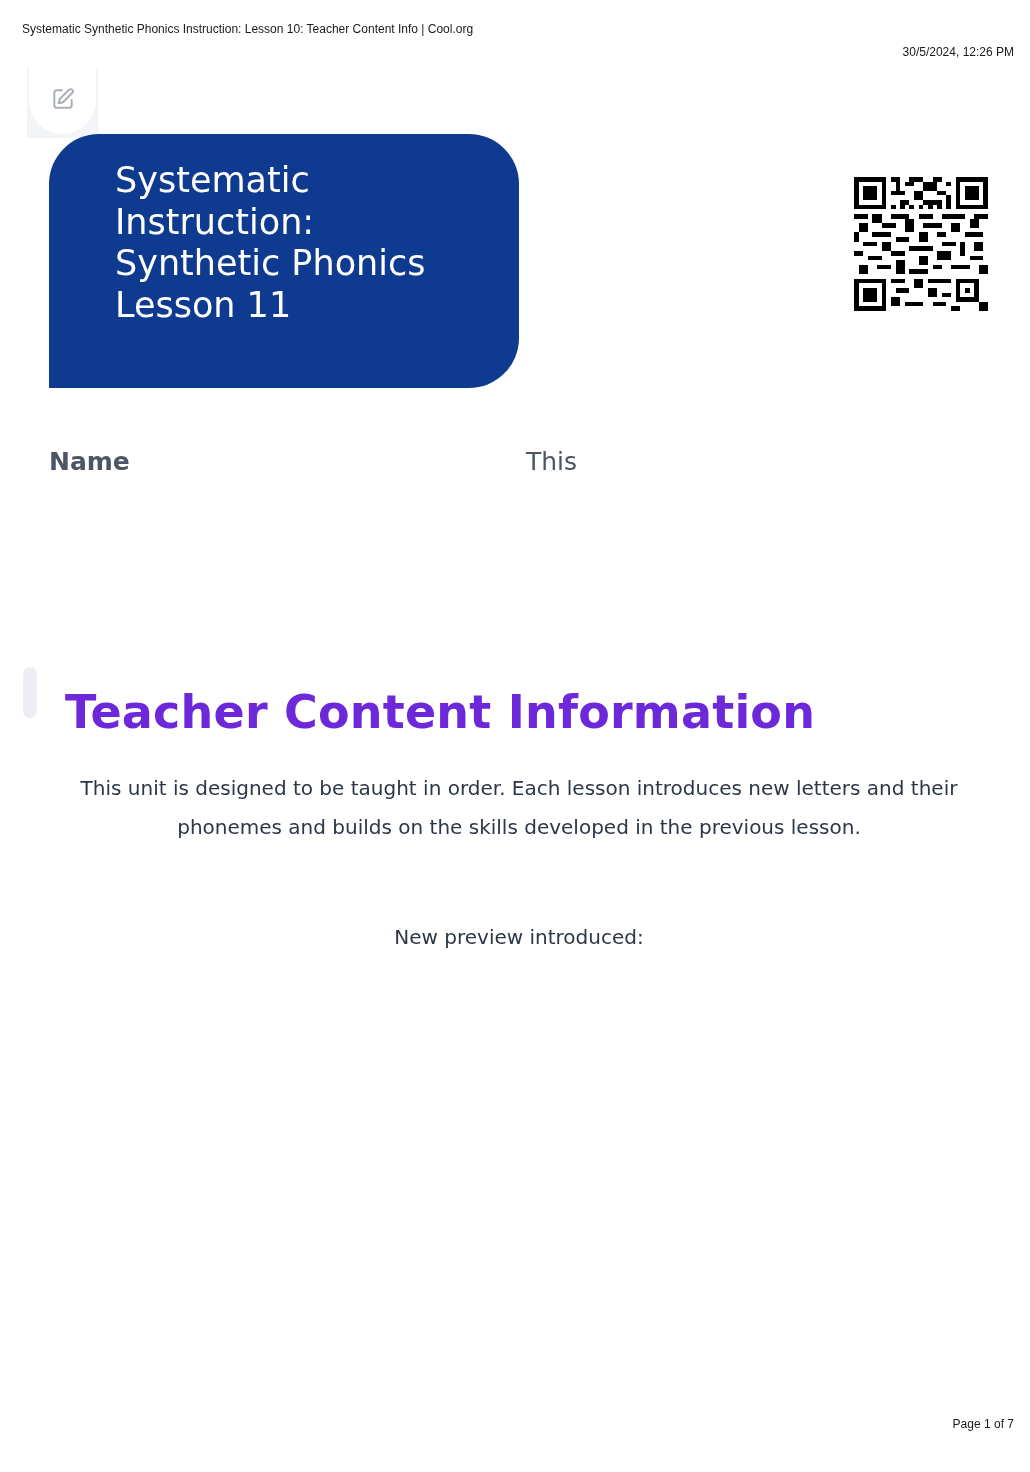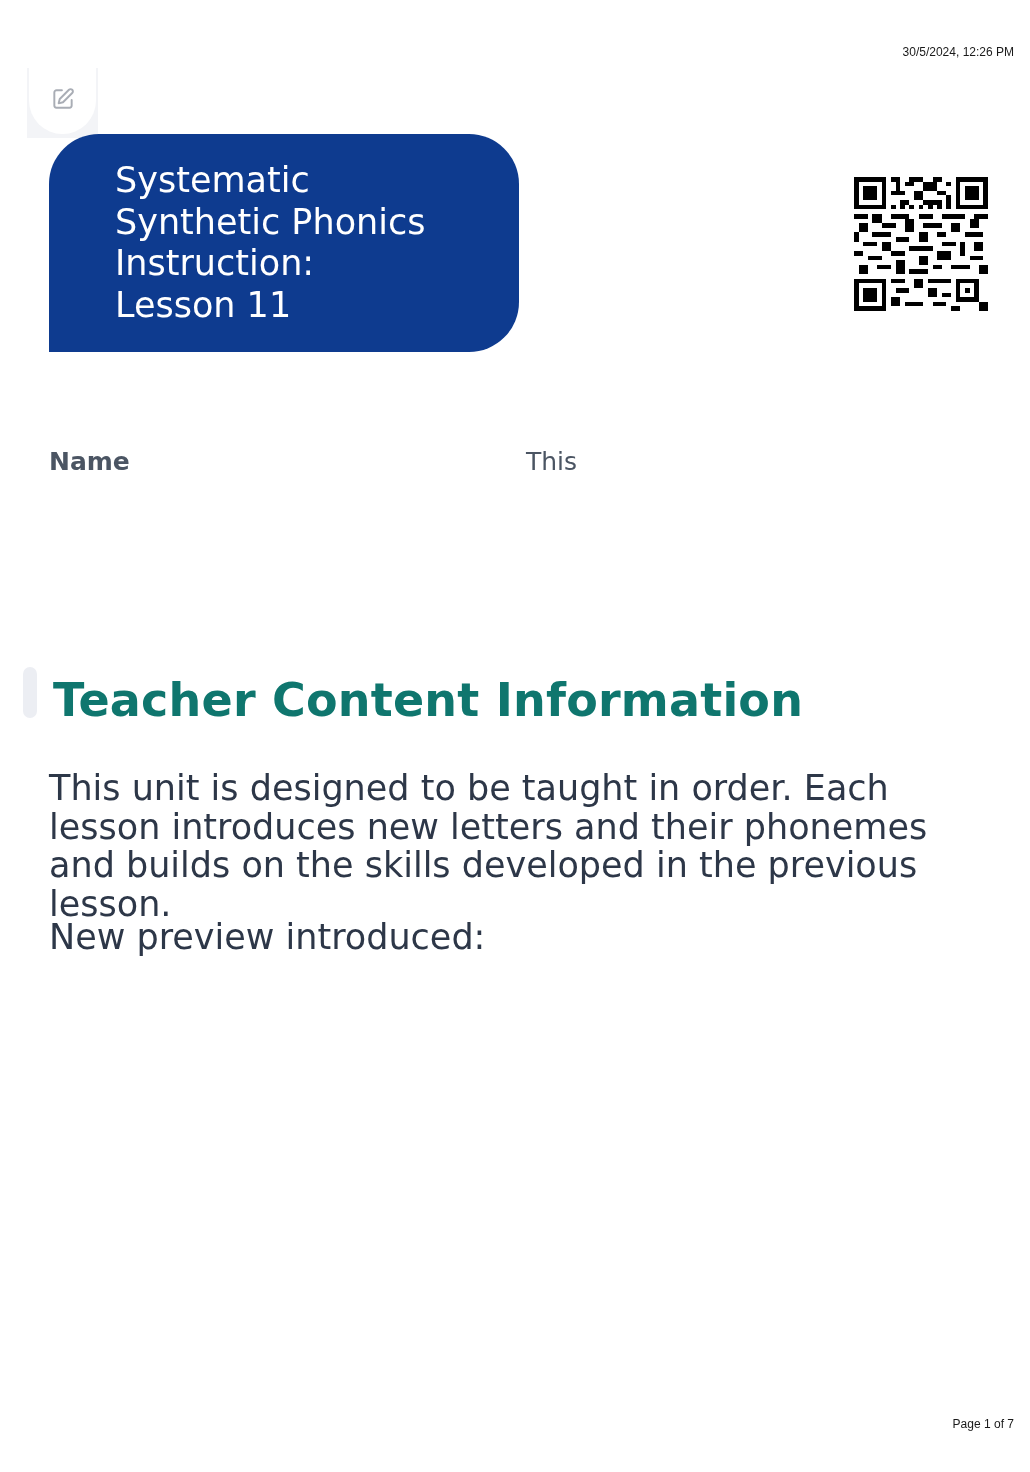--- a/index.html
+++ b/index.html
@@ -21,72 +21,74 @@
       background: #f3f4f7;
     }
     .edit-tab-inner {
       position: absolute; left: 2px; top: 0; width: 67px; height: 66px;
       background: #ffffff; border-radius: 0 0 34px 34px;
       display: flex; align-items: center; justify-content: center;
     }
     .edit-tab-inner svg { width: 26px; height: 26px; margin-top: -4px; }
 
     .title-banner {
-      position: absolute; left: 49px; top: 134px; width: 470px; height: 218px;
+      position: absolute; left: 49px; top: 134px; width: 470px; height: 254px;
       background: #0e3b8f; border-radius: 50px 50px 50px 0;
       box-sizing: border-box; padding: 26px 0 0 66px;
     }
     .title-banner h1 {
       margin: 0; font-weight: normal; color: #ffffff;
       font-family: "DejaVu Sans", sans-serif; font-size: 35px; line-height: 41.5px;
     }
 
     .qr { position: absolute; left: 854px; top: 177px; width: 134px; height: 134px; }
 
     .field-label {
       position: absolute; top: 447px; font-size: 25px; color: #4b5563;
       font-family: "DejaVu Sans", sans-serif;
     }
 
     .section-marker {
       position: absolute; left: 23px; top: 667px; width: 14px; height: 51px;
       background: #eceef3; border-radius: 7px;
     }
     .section-title {
-      position: absolute; left: 49px; top: 666px; margin: 4px;
-      font-size: 46px; font-weight: bold; color: #0f766e;
+      position: absolute; left: 49px; top: 666px; margin: 16px;
+      font-size: 46px; font-weight: bold; color: #6d28d9;
       font-family: "DejaVu Sans", sans-serif; line-height: 60px; letter-spacing: 0.2px;
     }
     .body-text {
       position: absolute; left: 49px; width: 940px; margin: 0;
-      font-size: 35px; line-height: 38.5px; color: #2d3748;
+      font-size: 20px; line-height: 38.5px; color: #2d3748;
       font-family: "DejaVu Sans", sans-serif;
+      text-align: center;
     }
   </style>
 </head>
 <body>
 
 <div class="print-header">
+  <span class="ph-left">Systematic Synthetic Phonics Instruction: Lesson 10: Teacher Content Info | Cool.org</span>
   <span class="ph-right">30/5/2024, 12:26 PM</span>
 </div>
 
 <div class="edit-tab">
   <div class="edit-tab-inner">
     <svg viewBox="0 0 24 24" fill="none" stroke="#a9adb5" stroke-width="1.8" stroke-linecap="round" stroke-linejoin="round">
       <path d="M11 4H6a2 2 0 0 0-2 2v12a2 2 0 0 0 2 2h12a2 2 0 0 0 2-2v-5"></path>
       <path d="M17.5 3.5a2.1 2.1 0 0 1 3 3L12 15l-4 1 1-4 8.5-8.5z"></path>
     </svg>
   </div>
 </div>
 
 <div class="title-banner">
   <h1>
     <div>Systematic</div>
+    <div>Instruction:</div>
     <div>Synthetic Phonics</div>
-    <div>Instruction:</div>
     <div>Lesson 11</div>
   </h1>
 </div>
 
 <svg class="qr" viewBox="0 0 29 29" shape-rendering="crispEdges">
   <rect width="29" height="29" fill="#fff"></rect>
   <g fill="#000">
     <rect x="0" y="0" width="7" height="7"></rect>
       <rect x="1" y="1" width="5" height="5" fill="#fff"></rect>
       <rect x="2" y="2" width="3" height="3"></rect>

